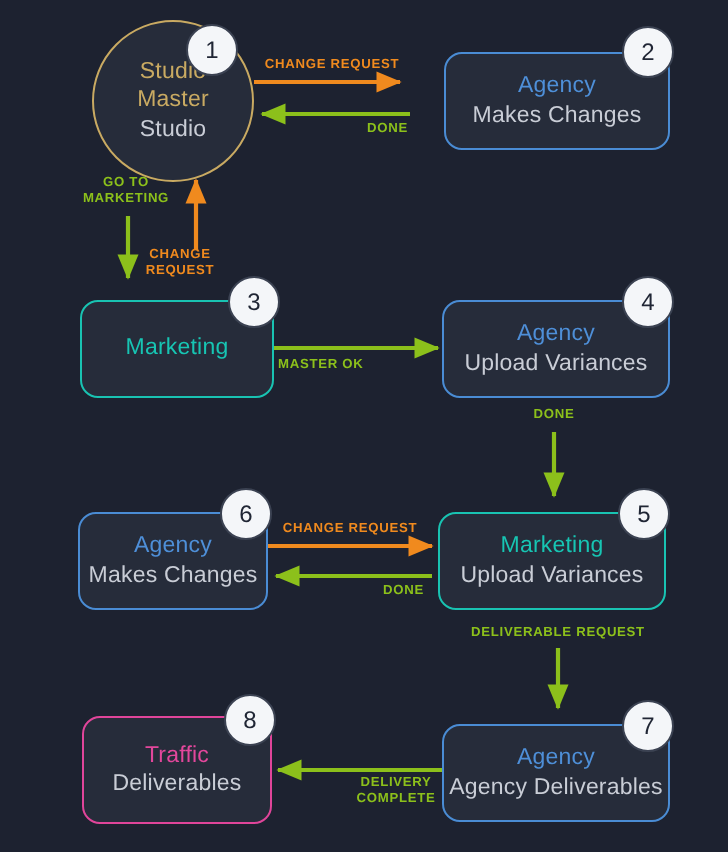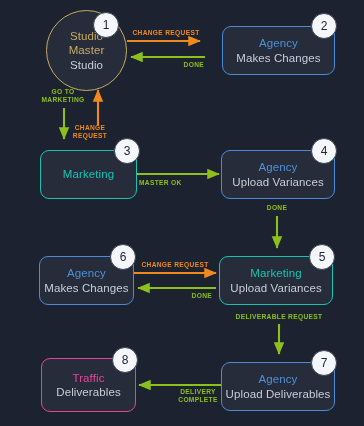--- a/index.html
+++ b/index.html
@@ -149,21 +149,21 @@
   <div class="badge" style="left:309px;top:244px;">5</div>
 
   <div class="node rect b-blue" style="left:39px;top:256px;width:95px;height:49px;">
     <span class="t1 c-blue">Agency</span>
     <span class="t2">Makes Changes</span>
   </div>
   <div class="badge" style="left:110px;top:244px;">6</div>
 
   <div class="node rect b-blue" style="left:221px;top:362px;width:114px;height:49px;">
     <span class="t1 c-blue">Agency</span>
-    <span class="t2">Upload Deliverables</span>
+    <span class="t2">Agency Deliverables</span>
   </div>
   <div class="badge" style="left:311px;top:350px;">7</div>
 
   <div class="node rect b-pink" style="left:41px;top:358px;width:95px;height:54px;">
     <span class="t1 c-pink">Traffic</span>
     <span class="t2">Deliverables</span>
   </div>
   <div class="badge" style="left:112px;top:347px;">8</div>
 
   <div class="lbl l-orange ta-c" style="left:129px;top:29px;width:74px;">CHANGE REQUEST</div>

